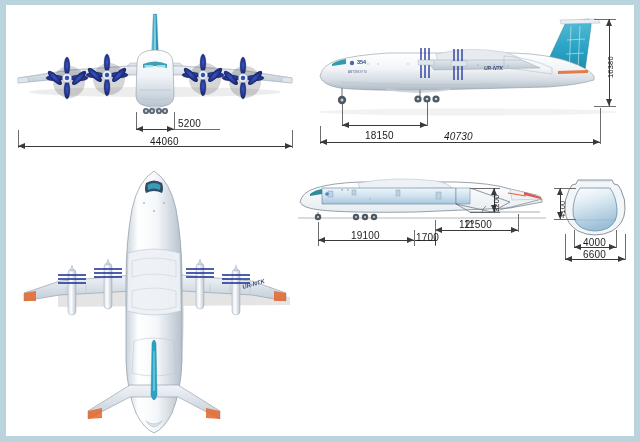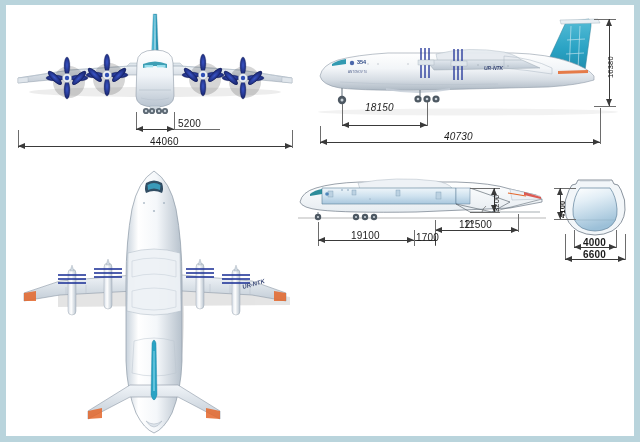--- a/index.html
+++ b/index.html
@@ -312,21 +312,21 @@
       <div class="arr arr-d" style="left:298px;top:91px;"></div>
       <span class="dim-txt-v" style="left:298px;top:70px;">16380</span>
     </div>
 
     <div class="dim">
       <div class="ext" style="left:34px;top:96px;height:22px;"></div>
       <div class="ext" style="left:119px;top:94px;height:24px;"></div>
       <div class="dim-line" style="left:34px;top:117px;width:85px;"></div>
       <div class="arr arr-l" style="left:34px;top:114px;"></div>
       <div class="arr arr-r" style="left:112px;top:114px;"></div>
-      <span class="dim-txt" style="left:57px;top:94px;font-style:italic;">18150</span>
+      <span class="dim-txt" style="left:57px;top:122px;">18150</span>
     </div>
 
     <div class="dim">
       <div class="ext" style="left:12px;top:118px;height:18px;"></div>
       <div class="ext" style="left:292px;top:100px;height:36px;"></div>
       <div class="dim-line" style="left:12px;top:134px;width:280px;"></div>
       <div class="arr arr-l" style="left:12px;top:131px;"></div>
       <div class="arr arr-r" style="left:285px;top:131px;"></div>
       <span class="dim-txt" style="left:136px;top:123px;font-style:italic;">40730</span>
     </div>
@@ -444,21 +444,21 @@
     <div class="dim">
       <div class="ext" style="left:22px;top:54px;height:24px;"></div>
       <div class="ext" style="left:118px;top:62px;height:16px;"></div>
       <div class="dim-line" style="left:22px;top:72px;width:96px;"></div>
       <div class="arr arr-l" style="left:22px;top:69px;"></div>
       <div class="arr arr-r" style="left:111px;top:69px;"></div>
       <span class="dim-txt" style="left:55px;top:62px;">19100</span>
     </div>
   </div>
 
-  <div class="view" style="left:556px;top:168px;width:78px;height:110px;font-weight:bold;">
+  <div class="view" style="left:556px;top:168px;width:78px;height:110px;">
 
     <svg class="plane-svg" width="78" height="78" viewBox="0 0 78 78">
       <defs>
         <linearGradient id="csG" x1="0" y1="0" x2="0.3" y2="1">
           <stop offset="0" stop-color="#ffffff"></stop>
           <stop offset="0.35" stop-color="#e2eef6"></stop>
           <stop offset="1" stop-color="#9cc0d8"></stop>
         </linearGradient>
       </defs>
 

